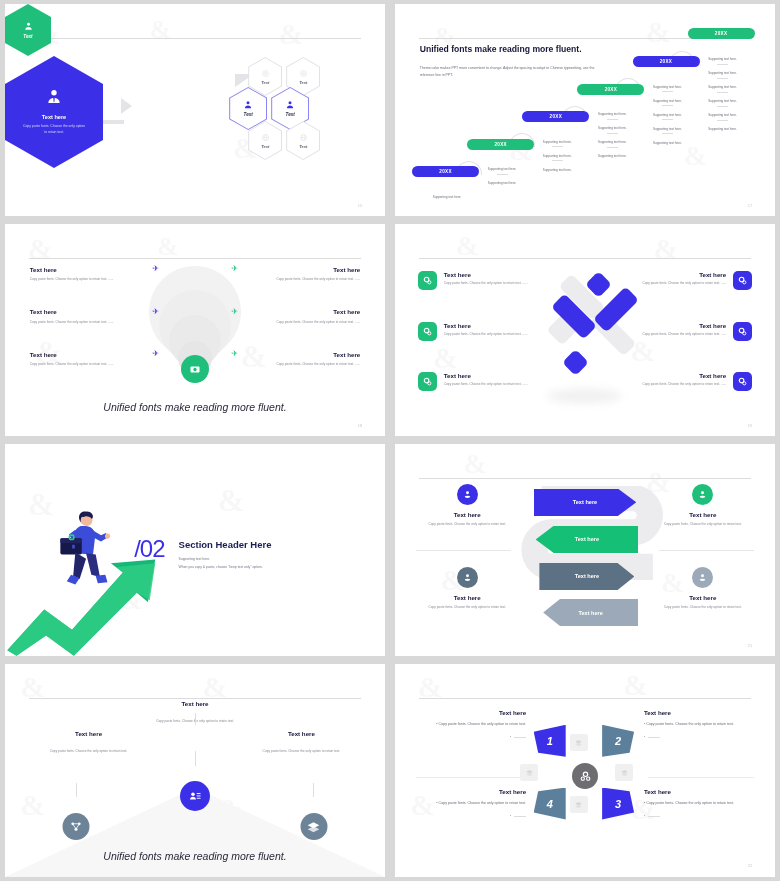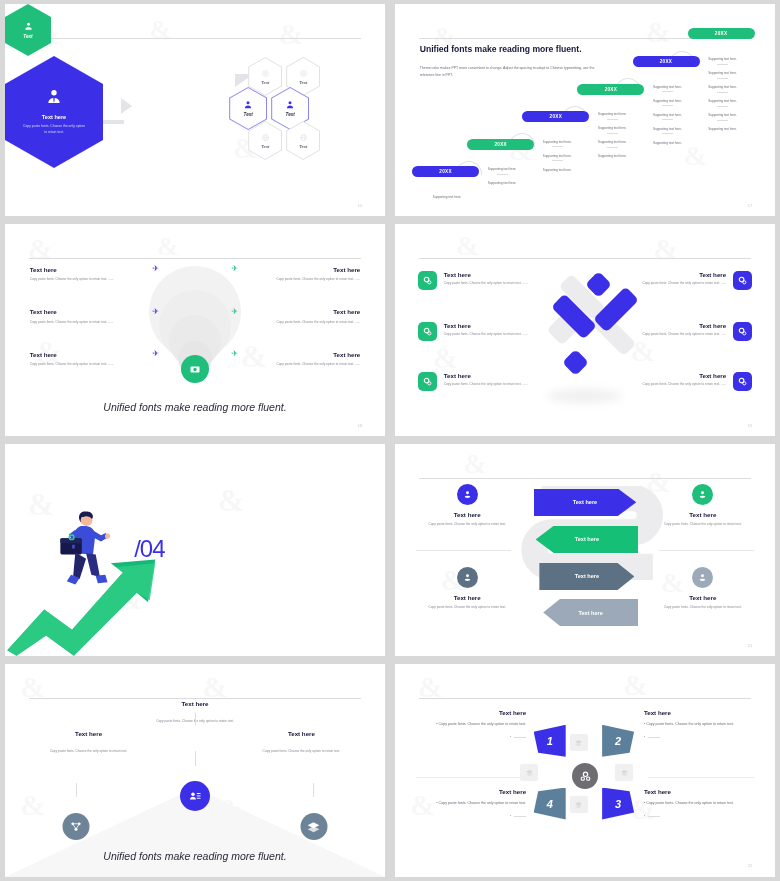--- a/index.html
+++ b/index.html
@@ -592,21 +592,26 @@
           <rect x="8" y="66" width="40" height="9" rx="2" fill="#20225e"></rect>
           <rect x="25" y="60" width="8" height="8" rx="2" fill="none" stroke="#2ecc84" stroke-width="3"></rect>
           <rect x="30" y="78" width="5" height="7" rx="1" fill="#3b4cd8"></rect>
           <path d="M36 92l-4 44 12 6 12-38z" fill="#23256b"></path>
           <path d="M56 94l10 40 16 4-8-42z" fill="#2b2e80"></path>
           <path d="M28 134l-8 12 16 6 8-12z" fill="#3b4cd8"></path>
           <path d="M74 136l4 14 18-2-4-14z" fill="#3b4cd8"></path>
         </svg>
 
         <div style="position:absolute;left:34%;top:43%;display:flex;align-items:flex-start;gap:14px;">
-          <div class="num04">/04</div>
+          <div class="num04">/02</div>
+          <div style="padding-top:4px;">
+            <div style="font-size:9.5px;font-weight:bold;color:#1b1b55;">Section Header Here</div>
+            <div class="t-small" style="margin-top:7px;font-size:3.4px;color:#757585;">Supporting text here.</div>
+            <div class="t-small" style="margin-top:3px;font-size:3.4px;color:#757585;">When you copy &amp; paste, choose "keep text only" option.</div>
+          </div>
         </div>
       </div>
       <div class="pgnum"></div>
     </div>
   </div>
 
   <div class="slide-cell">
     <div class="slide">
       <div class="wm">
         <span style="left:18%;top:2%;font-size:28px;">&amp;</span>

